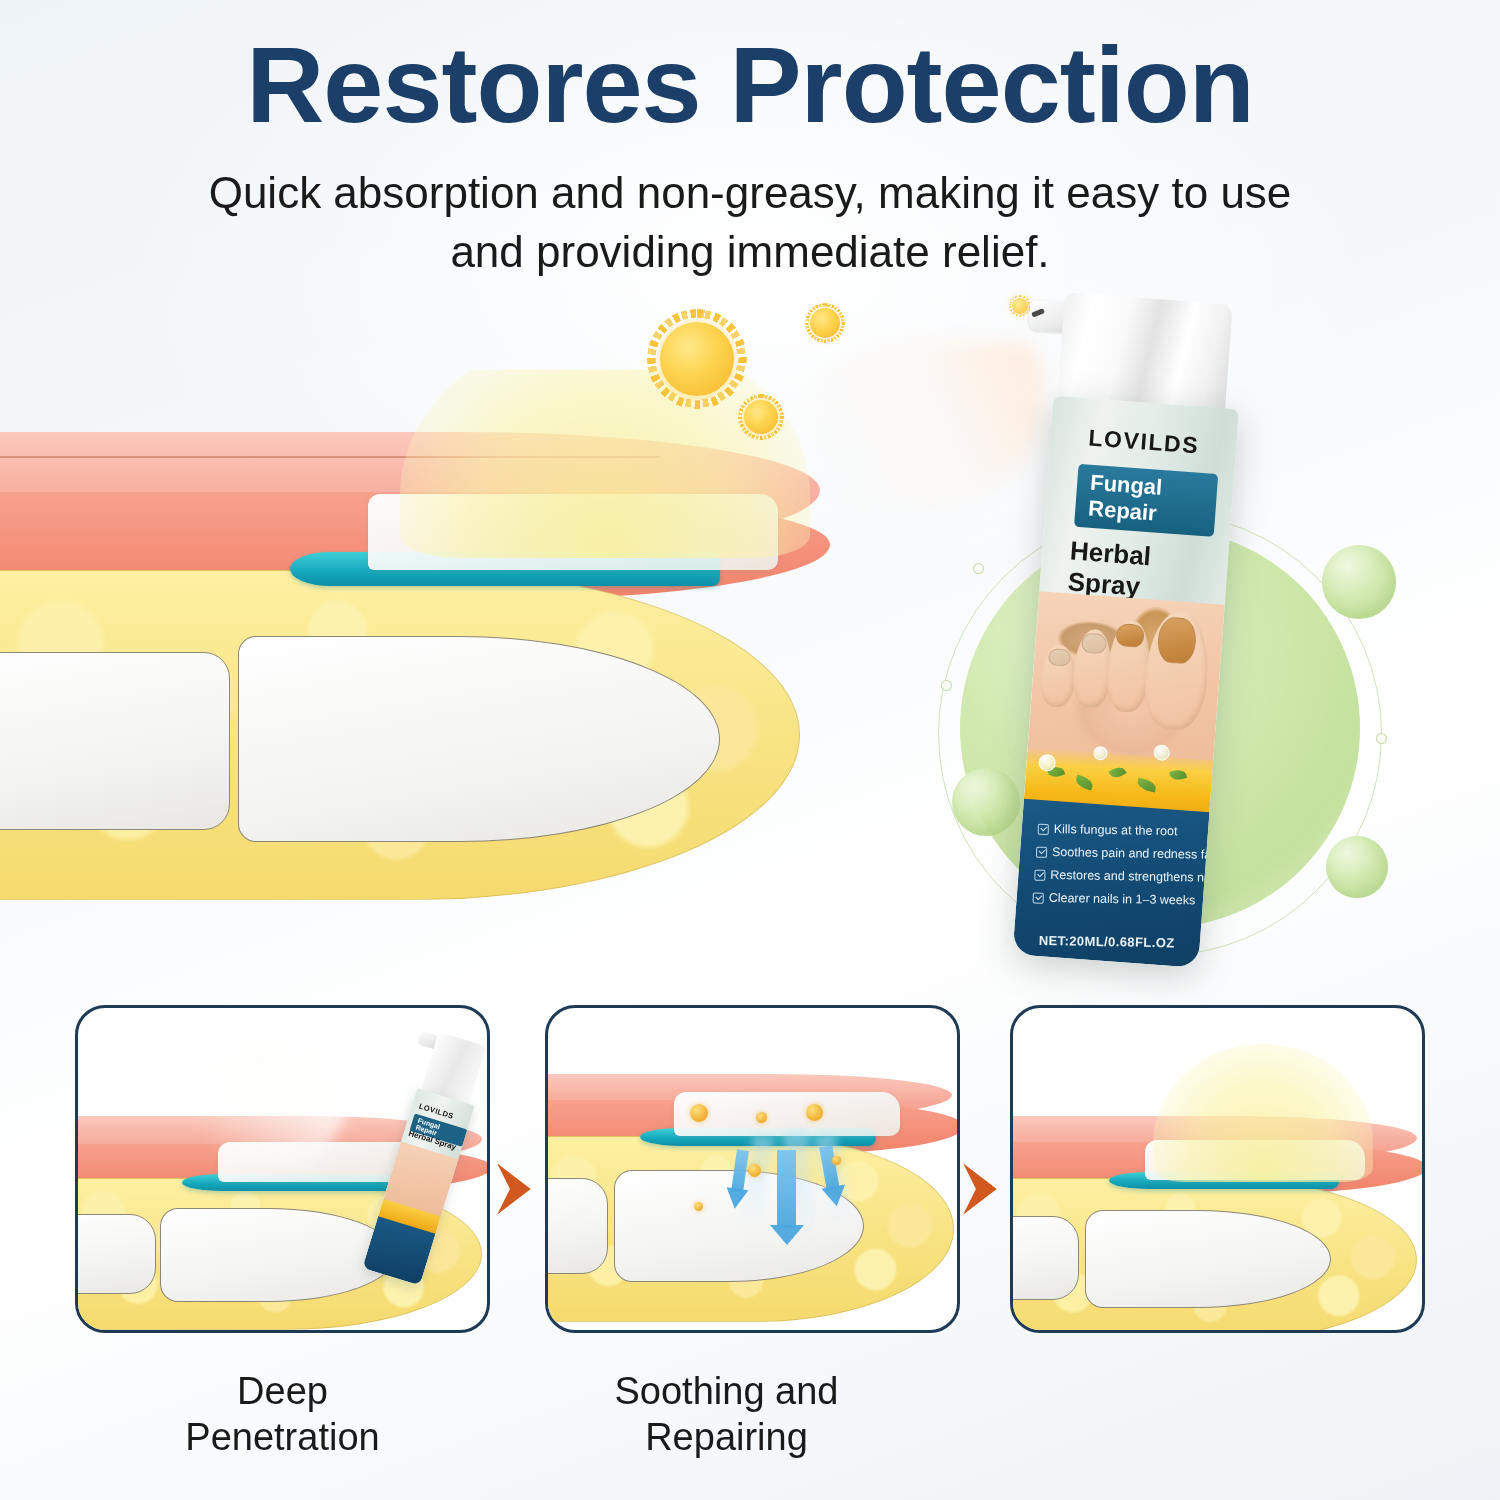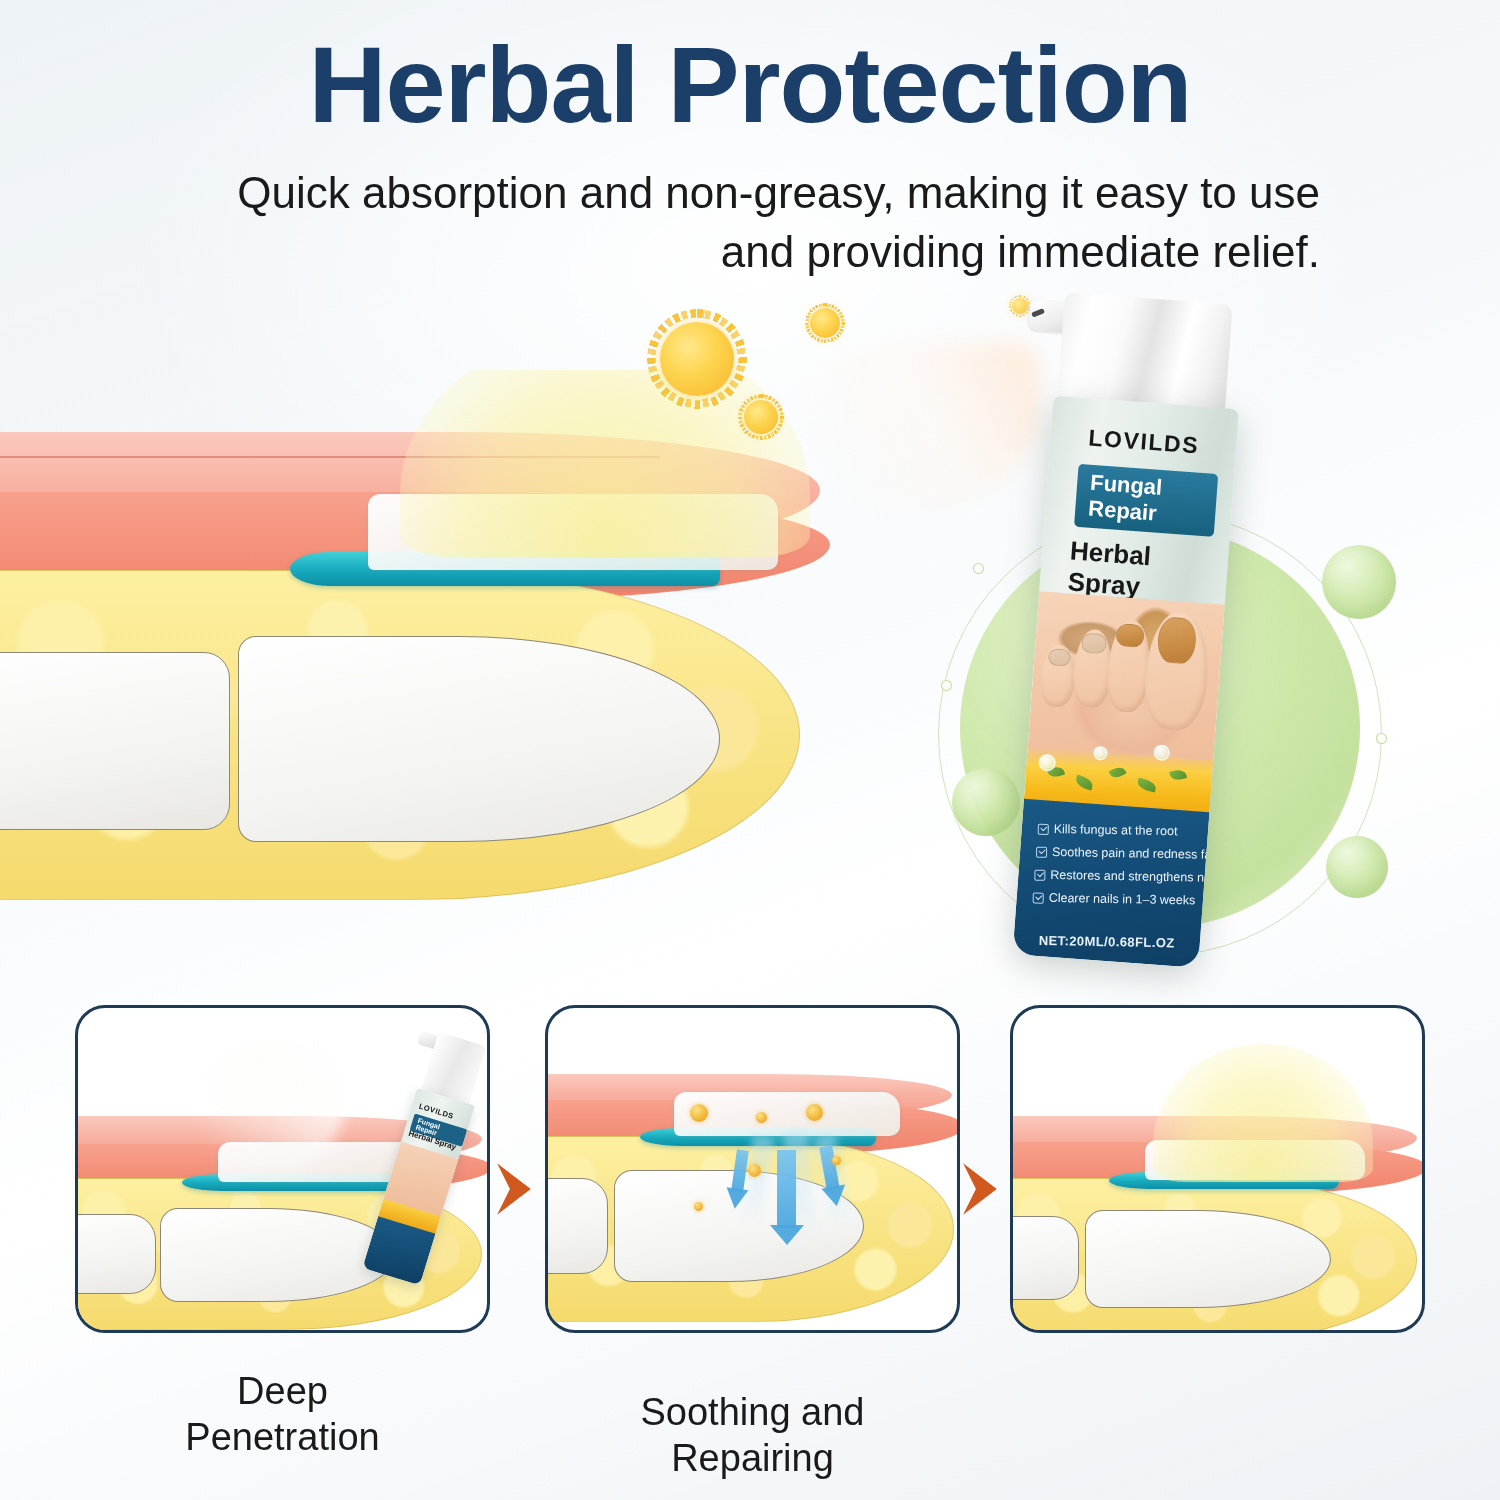--- a/index.html
+++ b/index.html
@@ -36,21 +36,20 @@
     line-height: 1.06;
     white-space: nowrap;
   }
   #subtitle {
     margin: 22px auto 0;
     width: 1140px;
     font-size: 44px;
     font-weight: 400;
     color: #1a1a1a;
     line-height: 1.32;
-    text-align: right;
   }
 
   
   #hero {
     position: absolute;
     top: 290px; left: 0;
     width: 1500px; height: 700px;
     z-index: 10;
   }
 
@@ -373,21 +372,21 @@
     position: absolute;
     top: 368px;
     width: 415px;
     text-align: center;
     font-size: 38px;
     font-weight: 400;
     color: #1a1a1a;
     line-height: 1.22;
   }
   #caption-1 { left: 75px; }
-  #caption-2 { left: 545px; margin-top: 21px; }
+  #caption-2 { left: 519px; }
   #caption-3 { left: 1000px; width: 435px; }
 
   
   .mini-bottle {
     position: absolute;
     top: 26px; right: 26px;
     width: 68px; height: 250px;
     transform: rotate(17deg);
     z-index: 5;
   }
@@ -494,21 +493,21 @@
     border-radius: 50%;
     background: radial-gradient(circle at 36% 32%, #fbe27e 0%, #f2b43a 60%, #dd9a1c 100%);
     box-shadow: 0 0 5px rgba(240,180,60,0.6);
     z-index: 7;
   }
 </style>
 </head>
 <body>
 
 <div id="header">
-  <div id="page-title">Herbal Protection</div>
+  <div id="page-title">Restores Protection</div>
   <div id="subtitle">Quick absorption and non-greasy, making it easy to use and providing immediate relief.</div>
 </div>
 
 <div id="hero">
 
   <div class="anatomy" style="left:-40px; top:80px; width:900px; height:560px;">
 
     <div class="an-skin-top" style="left:0; top:62px; width:860px; height:116px;"></div>
     <div class="an-skin-line" style="left:0; top:86px; width:700px;"></div>
     <div class="an-skin-mid" style="left:0; top:122px; width:870px; height:108px;"></div>

